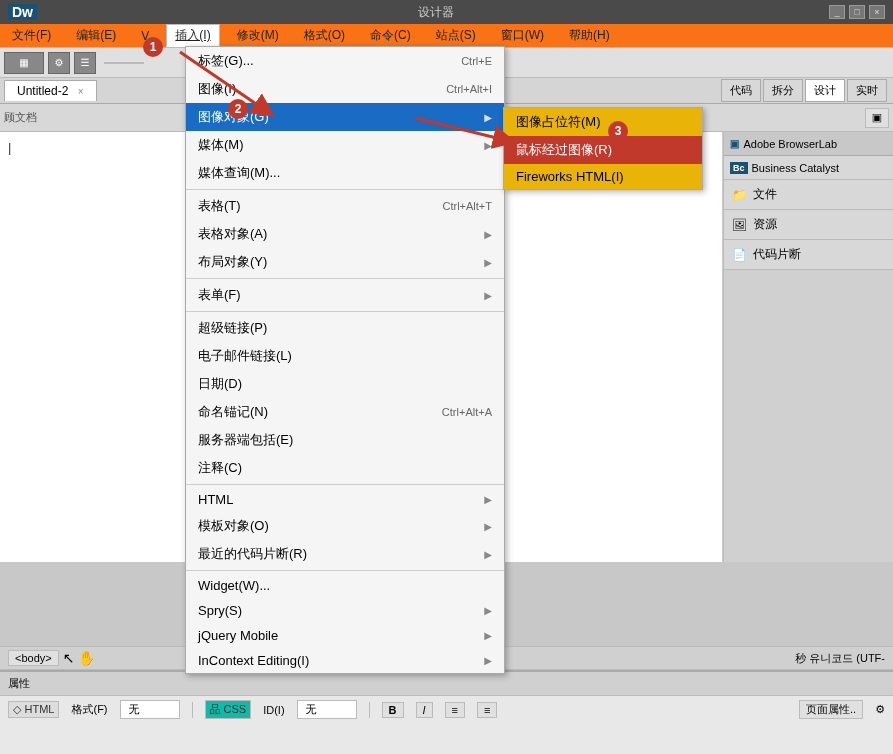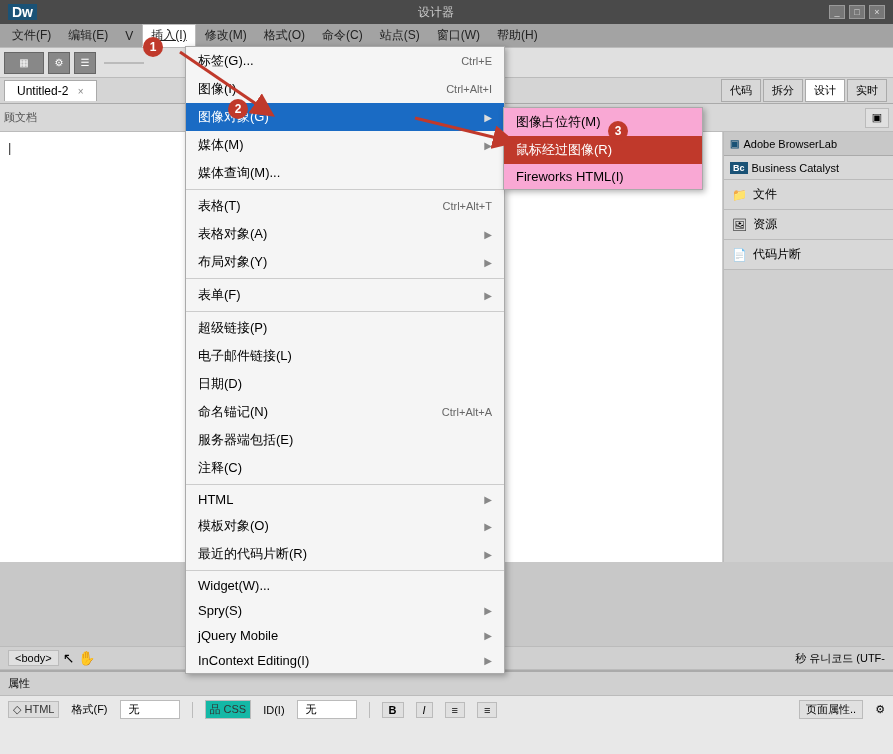--- a/index.html
+++ b/index.html
@@ -12,25 +12,25 @@
       padding: 0 8px;
       color: #ddd; font-size: 12px;
     }
     .title-bar-left { display: flex; align-items: center; gap: 6px; }
     .title-bar-right { display: flex; gap: 4px; }
     .title-btn { width: 16px; height: 14px; background: #777; border: 1px solid #999; display: flex; align-items: center; justify-content: center; font-size: 9px; cursor: pointer; color: #ddd; }
     .dw-logo { font-weight: bold; color: #fff; font-size: 14px; background: #1a5276; padding: 0 4px; }
 
     
     .menu-bar {
-      width: 100%; height: 24px; background: #a3a3a3;
+      width: 100%; height: 24px; background: #f97316;
       display: flex; align-items: center;
       border-bottom: 1px solid #bbb;
       padding: 8px 4px;
-      gap: 1px;
+      gap: 9px;
     }
     .menu-item {
       padding: 2px 8px; font-size: 12px; cursor: pointer; color: #222;
       white-space: nowrap;
     }
     .menu-item.active { background: #fff; border: 1px solid #bbb; border-bottom: 1px solid #fff; }
 
     
     .toolbar {
       width: 100%; height: 30px; background: #e0e0e0;
@@ -93,21 +93,21 @@
     .menu-dropdown-item .shortcut { color: #666; font-size: 11px; margin-left: 20px; }
     .menu-dropdown-item .arrow { color: #888; font-size: 10px; }
     .menu-dropdown-item.highlighted .arrow { color: #ddd; }
     .menu-sep { height: 1px; background: #ccc; margin: 2px 0; }
 
     
     .submenu1 {
       position: absolute;
       top: 107px; left: 503px;
       width: 200px;
-      background: #f9a8d4;
+      background: #eab308;
       border: 1px solid #aaa;
       box-shadow: 2px 2px 6px rgba(0,0,0,0.3);
       z-index: 101;
       pointer-events: all;
     }
     .submenu1-item {
       display: flex; align-items: center;
       padding: 5px 12px;
       font-size: 13px;
       cursor: pointer;

